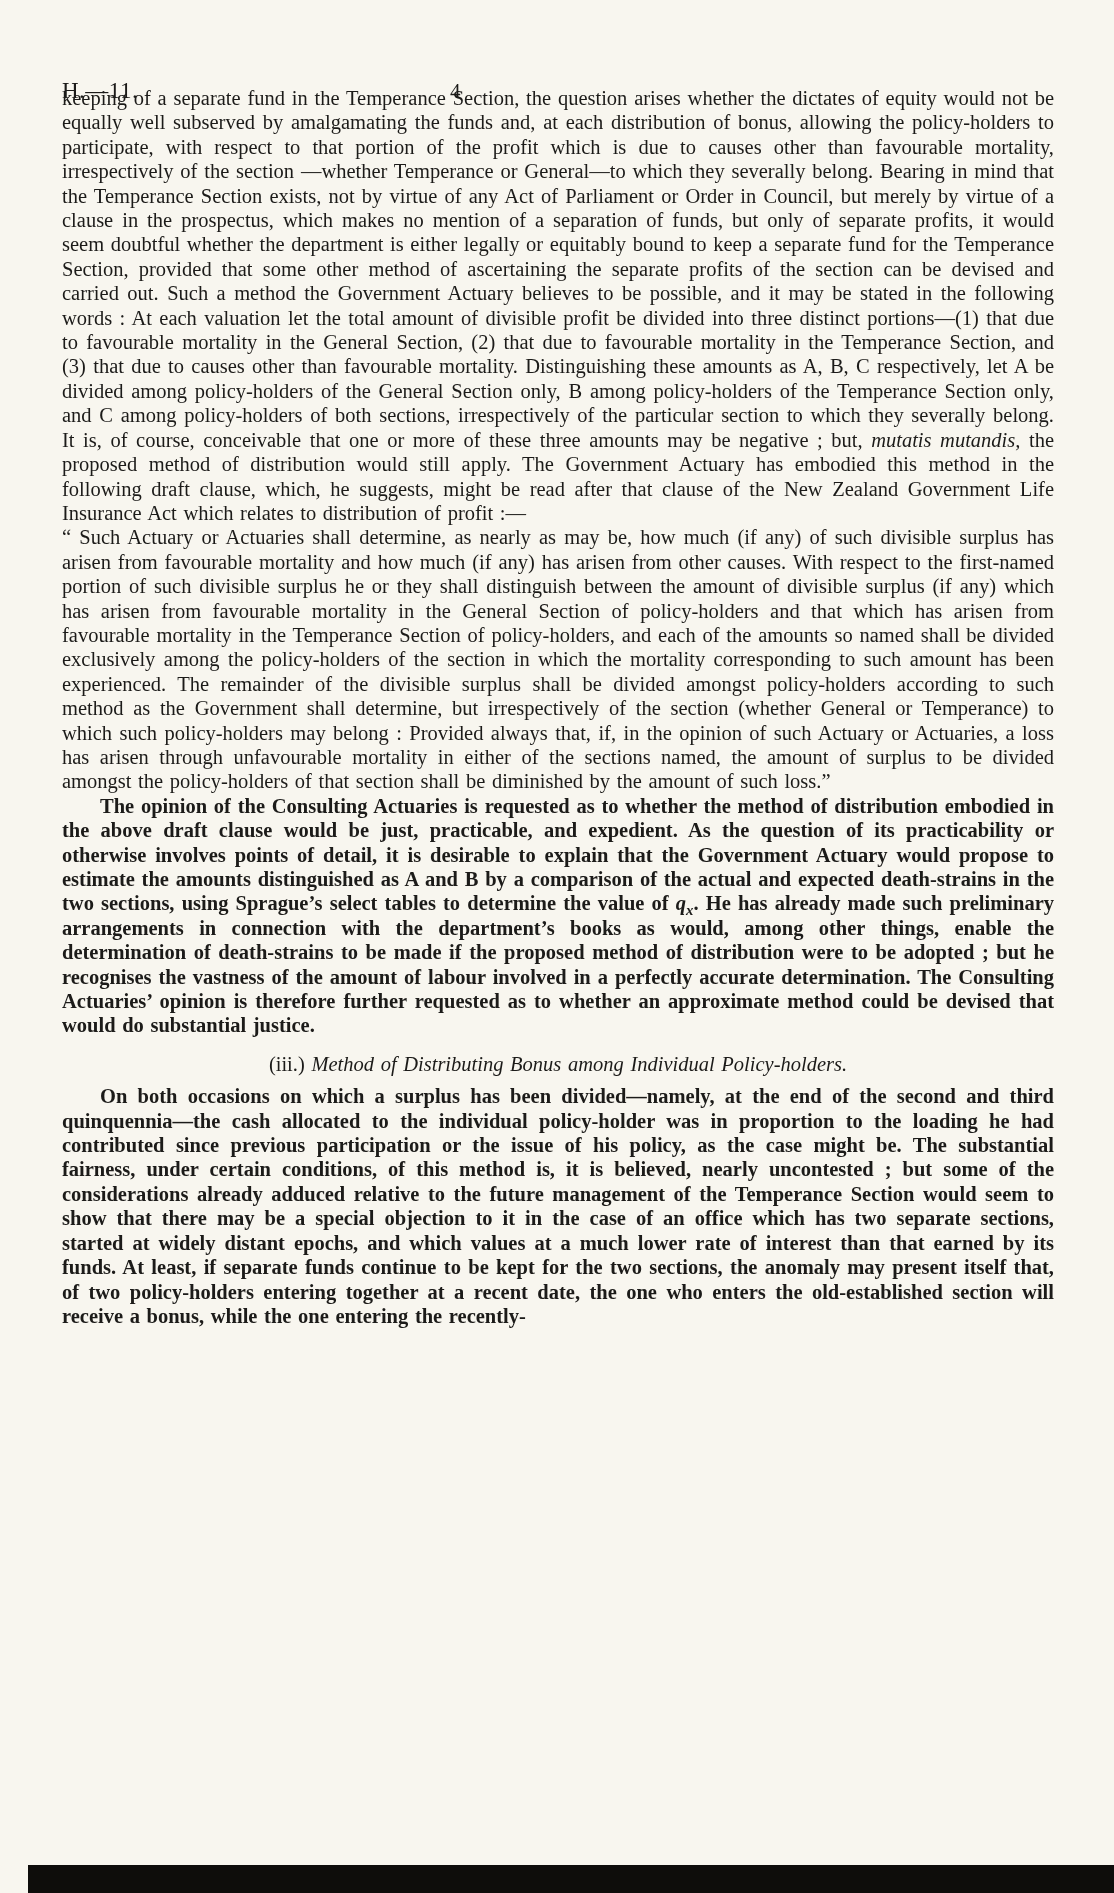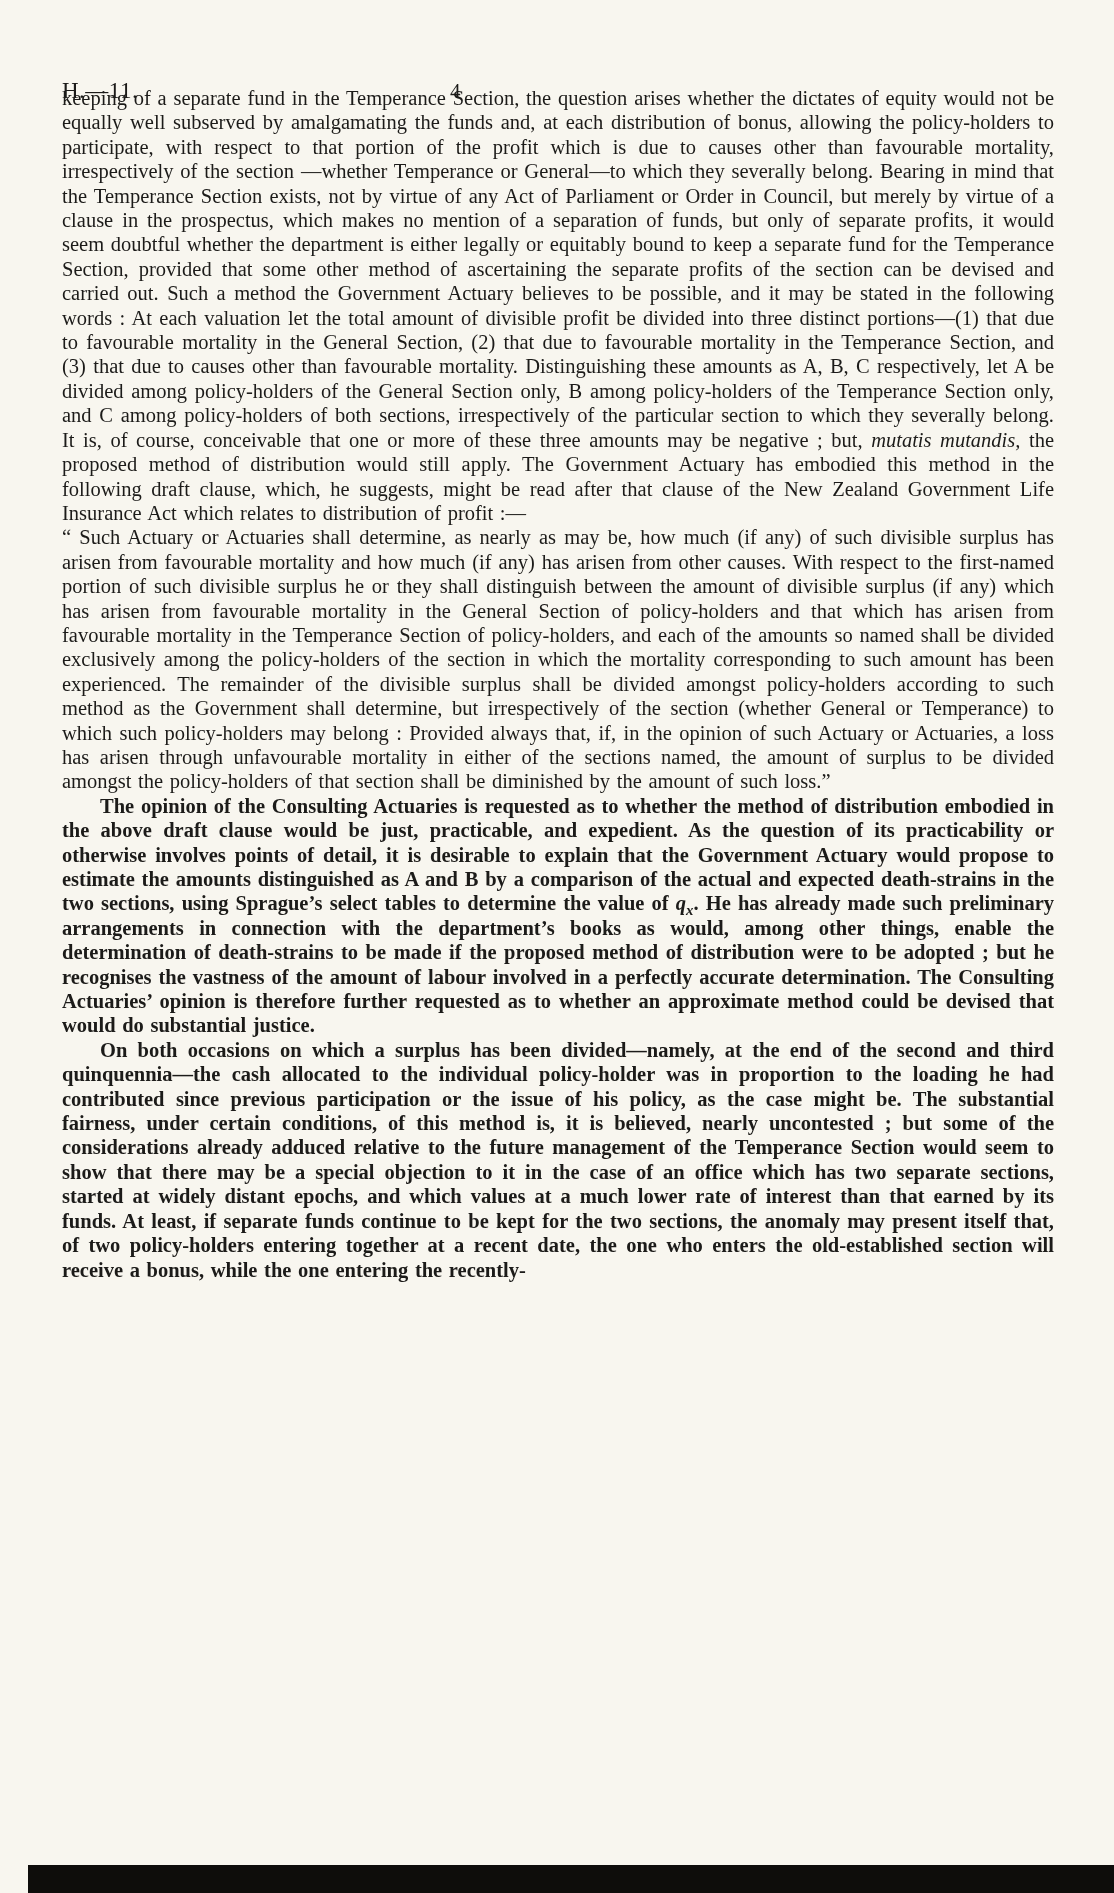--- a/index.html
+++ b/index.html
@@ -74,17 +74,18 @@
 <div class="page">
   <div class="header">
     <span class="doc-ref">H.—11.</span>
     <span class="page-num">4</span>
   </div>
 
   <div class="text-column">
       <p class=""><span>keeping of a separate fund in the Temperance Section, the question arises whether the dictates of equity would not be equally well subserved by amalgamating the funds and, at each distribution of bonus, allowing the policy-holders to participate, with respect to that portion of the profit which is due to causes other than favourable mortality, irrespectively of the section —whether Temperance or General—to which they severally belong.  Bearing in mind that the Temperance Section exists, not by virtue of any Act of Parliament or Order in Council, but merely by virtue of a clause in the prospectus, which makes no mention of a separation of funds, but only of separate profits, it would seem doubtful whether the department is either legally or equitably bound to keep a separate fund for the Temperance Section, provided that some other method of ascertaining the separate profits of the section can be devised and carried out.  Such a method the Government Actuary believes to be possible, and it may be stated in the following words : At each valuation let the total amount of divisible profit be divided into three distinct portions—(1) that due to favourable mortality in the General Section, (2) that due to favourable mortality in the Temperance Section, and (3) that due to causes other than favourable mortality.  Distinguishing these amounts as A, B, C respectively, let A be divided among policy-holders of the General Section only, B among policy-holders of the Temperance Section only, and C among policy-holders of both sections, irrespectively of the particular section to which they severally belong.  It is, of course, conceivable that one or more of these three amounts may be negative ; but, </span><span class="italic">mutatis mutandis,</span><span> the proposed method of distribution would still apply.  The Government Actuary has embodied this method in the following draft clause, which, he suggests, might be read after that clause of the New Zealand Government Life Insurance Act which relates to distribution of profit :—</span></p>
       <p class=""><span>“ Such Actuary or Actuaries shall determine, as nearly as may be, how much (if any) of such divisible surplus has arisen from favourable mortality and how much (if any) has arisen from other causes.  With respect to the first-named portion of such divisible surplus he or they shall distinguish between the amount of divisible surplus (if any) which has arisen from favourable mortality in the General Section of policy-holders and that which has arisen from favourable mortality in the Temperance Section of policy-holders, and each of the amounts so named shall be divided exclusively among the policy-holders of the section in which the mortality corresponding to such amount has been experienced.  The remainder of the divisible surplus shall be divided amongst policy-holders according to such method as the Government shall determine, but irrespectively of the section (whether General or Temperance) to which such policy-holders may belong :  Provided always that, if, in the opinion of such Actuary or Actuaries, a loss has arisen through unfavourable mortality in either of the sections named, the amount of surplus to be divided amongst the policy-holders of that section shall be diminished by the amount of such loss.”</span></p>
       <p class="indent"><span>The opinion of the Consulting Actuaries is requested as to whether the method of distribution embodied in the above draft clause would be just, practicable, and expedient.  As the question of its practicability or otherwise involves points of detail, it is desirable to explain that the Government Actuary would propose to estimate the amounts distinguished as A and B by a comparison of the actual and expected death-strains in the two sections, using Sprague’s select tables to determine the value of </span><span class="italic">q</span><span class="italic sub">x</span><span>.  He has already made such preliminary arrangements in connection with the department’s books as would, among other things, enable the determination of death-strains to be made if the proposed method of distribution were to be adopted ; but he recognises the vastness of the amount of labour involved in a perfectly accurate determination.  The Consulting Actuaries’ opinion is therefore further requested as to whether an approximate method could be devised that would do substantial justice.</span></p>
+      <h3 class="heading"><span>(iii.) </span><span class="italic">Method of Distributing Bonus among Individual Policy-holders.</span></h3>
       <p class="indent"><span>On both occasions on which a surplus has been divided—namely, at the end of the second and third quinquennia—the cash allocated to the individual policy-holder was in proportion to the loading he had contributed since previous participation or the issue of his policy, as the case might be.  The substantial fairness, under certain conditions, of this method is, it is believed, nearly uncontested ; but some of the considerations already adduced relative to the future management of the Temperance Section would seem to show that there may be a special objection to it in the case of an office which has two separate sections, started at widely distant epochs, and which values at a much lower rate of interest than that earned by its funds.  At least, if separate funds continue to be kept for the two sections, the anomaly may present itself that, of two policy-holders entering together at a recent date, the one who enters the old-established section will receive a bonus, while the one entering the recently-</span></p>
     </div>
 
   <div class="scan-bar"></div>
 </div>
 
 </body></html>

